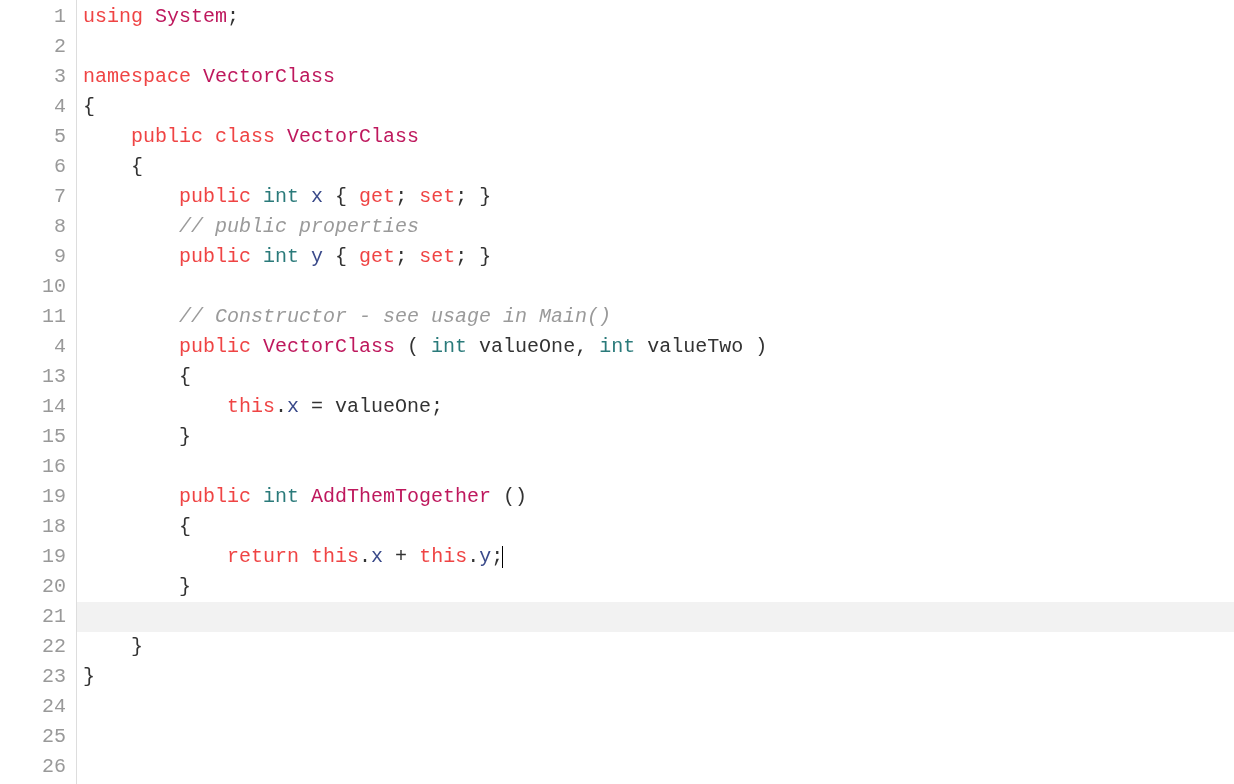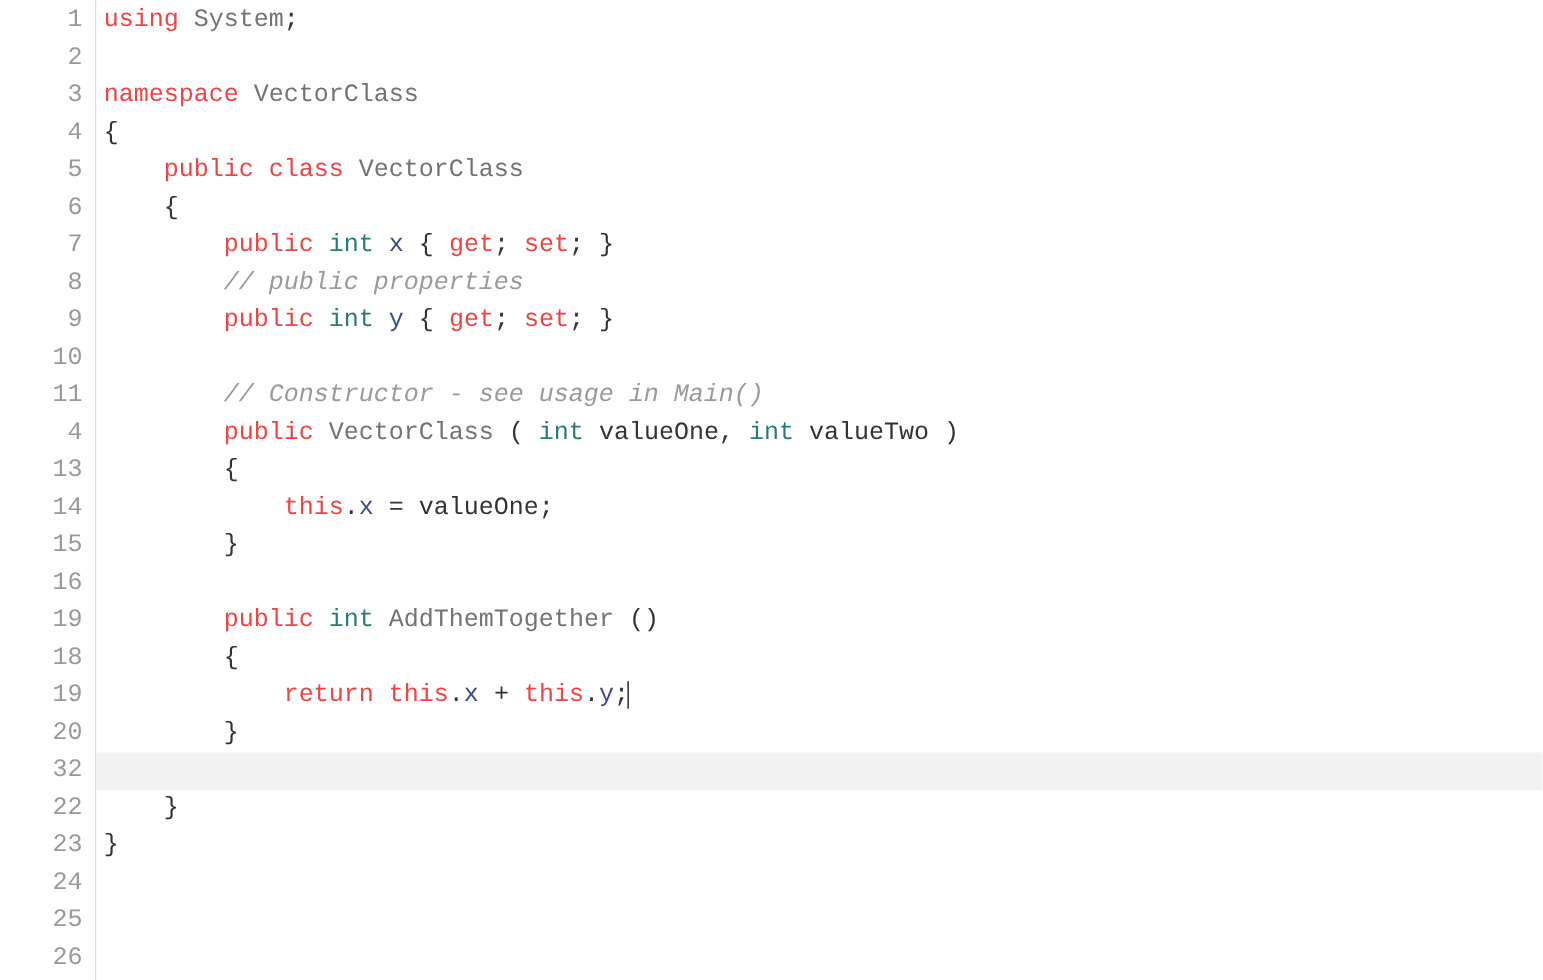--- a/index.html
+++ b/index.html
@@ -8,21 +8,21 @@
   .editor{display:flex;width:100%;height:100%;}
   .gutter{width:76px;flex:0 0 76px;background:#fff;border-right:1px solid #ddd;
     text-align:right;color:#999;user-select:none;padding-top:2px;}
   .gutter div{padding-right:10px;height:30px;}
   .code{position:relative;flex:1;padding-top:2px;padding-left:6px;}
   .line{height:30px;white-space:pre;}
   .hl-line{position:absolute;left:0;right:0;height:30px;background:#f2f2f2;z-index:0;}
   .code .line{position:relative;z-index:1;}
   .kw{color:#ef4444;}          
   .ty{color:#2a7a7a;}          
-  .cls{color:#737373;}         
+  .cls{color:#be185d;}         
   .mem{color:#3a4a8a;}         
   .cm{color:#9a9a9a;font-style:italic;} 
   .pl{color:#333;}             
   .caret{display:inline-block;width:0;height:22px;border-left:1px solid #000;
     vertical-align:middle;margin-left:-1px;}
 </style>
 </head>
 <body>
 
 <div class="editor">
@@ -40,21 +40,21 @@
       <div>11</div>
       <div>4</div>
       <div>13</div>
       <div>14</div>
       <div>15</div>
       <div>16</div>
       <div>19</div>
       <div>18</div>
       <div>19</div>
       <div>20</div>
-      <div>32</div>
+      <div>21</div>
       <div>22</div>
       <div>23</div>
       <div>24</div>
       <div>25</div>
       <div>26</div>
     </div>
   <div class="code" id="code">
       <div class="hl-line" style="top: 602px;"></div>
       <div class="line"><span class="kw">using</span><span class="pl"> </span><span class="cls">System</span><span class="pl">;</span></div>
       <div class="line"></div>

